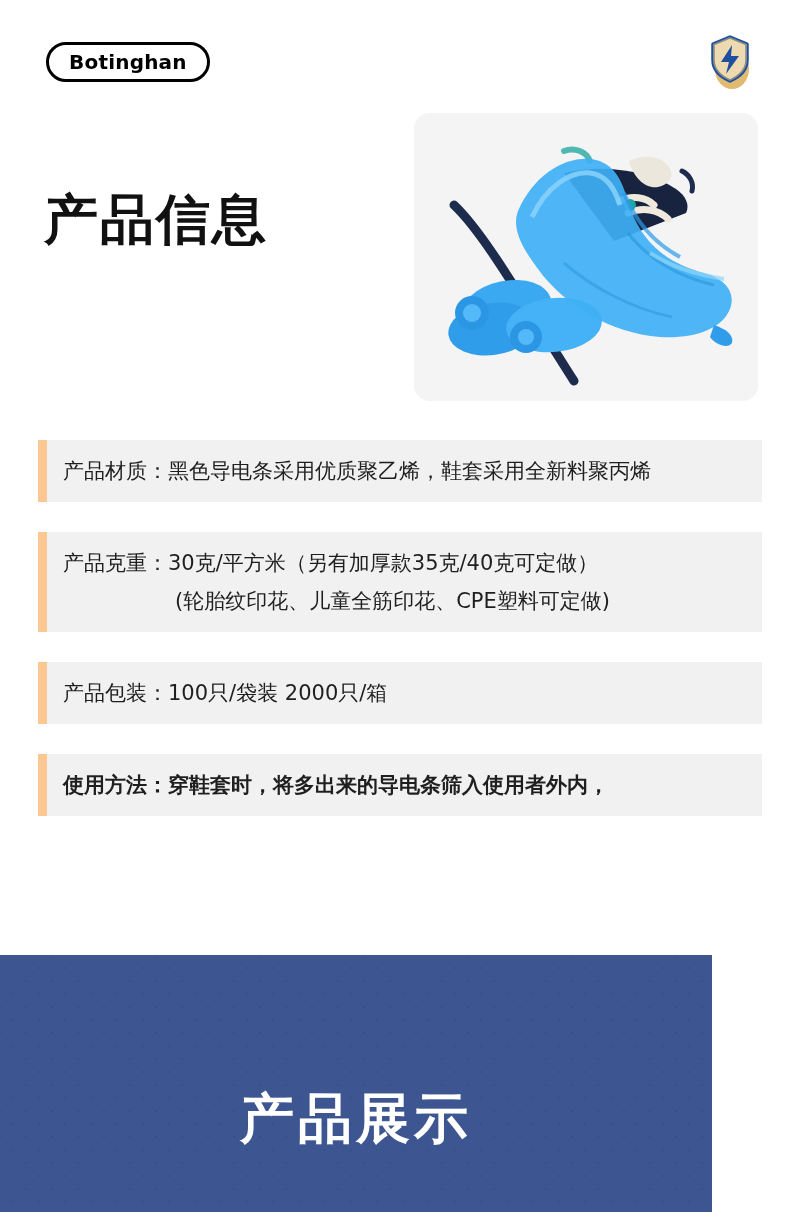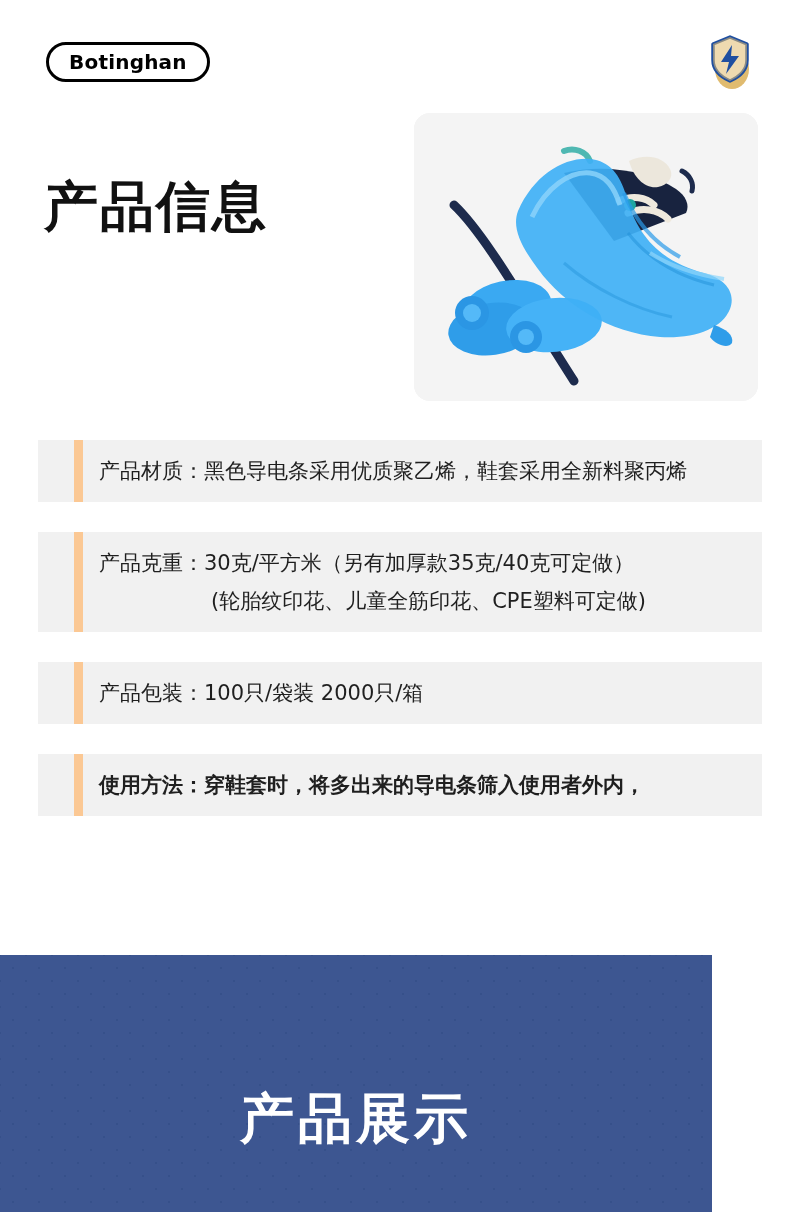--- a/index.html
+++ b/index.html
@@ -52,21 +52,21 @@
     top: 32px;
     width: 56px;
     height: 60px;
   }
   .badge svg { display: block; width: 56px; height: 60px; }
 
   
   .page-title {
     position: absolute;
     left: 44px;
-    top: 180px;
+    top: 193px;
     font-size: 54px;
     font-weight: 700;
     letter-spacing: 2px;
     line-height: 1;
     color: #111111;
     white-space: nowrap;
   }
 
   
   .hero-photo {
@@ -125,21 +125,21 @@
   }
   .row-split .gap {
     width: 8px;
     flex: 0 0 8px;
     background: #ffffff;
   }
   .row-split .cell-right {
     flex: 1 1 auto;
   }
   .row-wide { width: 100%; }
-  .row-wide .cell-full { width: 100%; margin-left: 36px; }
+  .row-wide .cell-full { width: 100%; }
 
   .indent-line {
     display: block;
     padding-left: 112px;
   }
   .indent-line-b {
     display: block;
     padding-left: 104px;
   }
 

